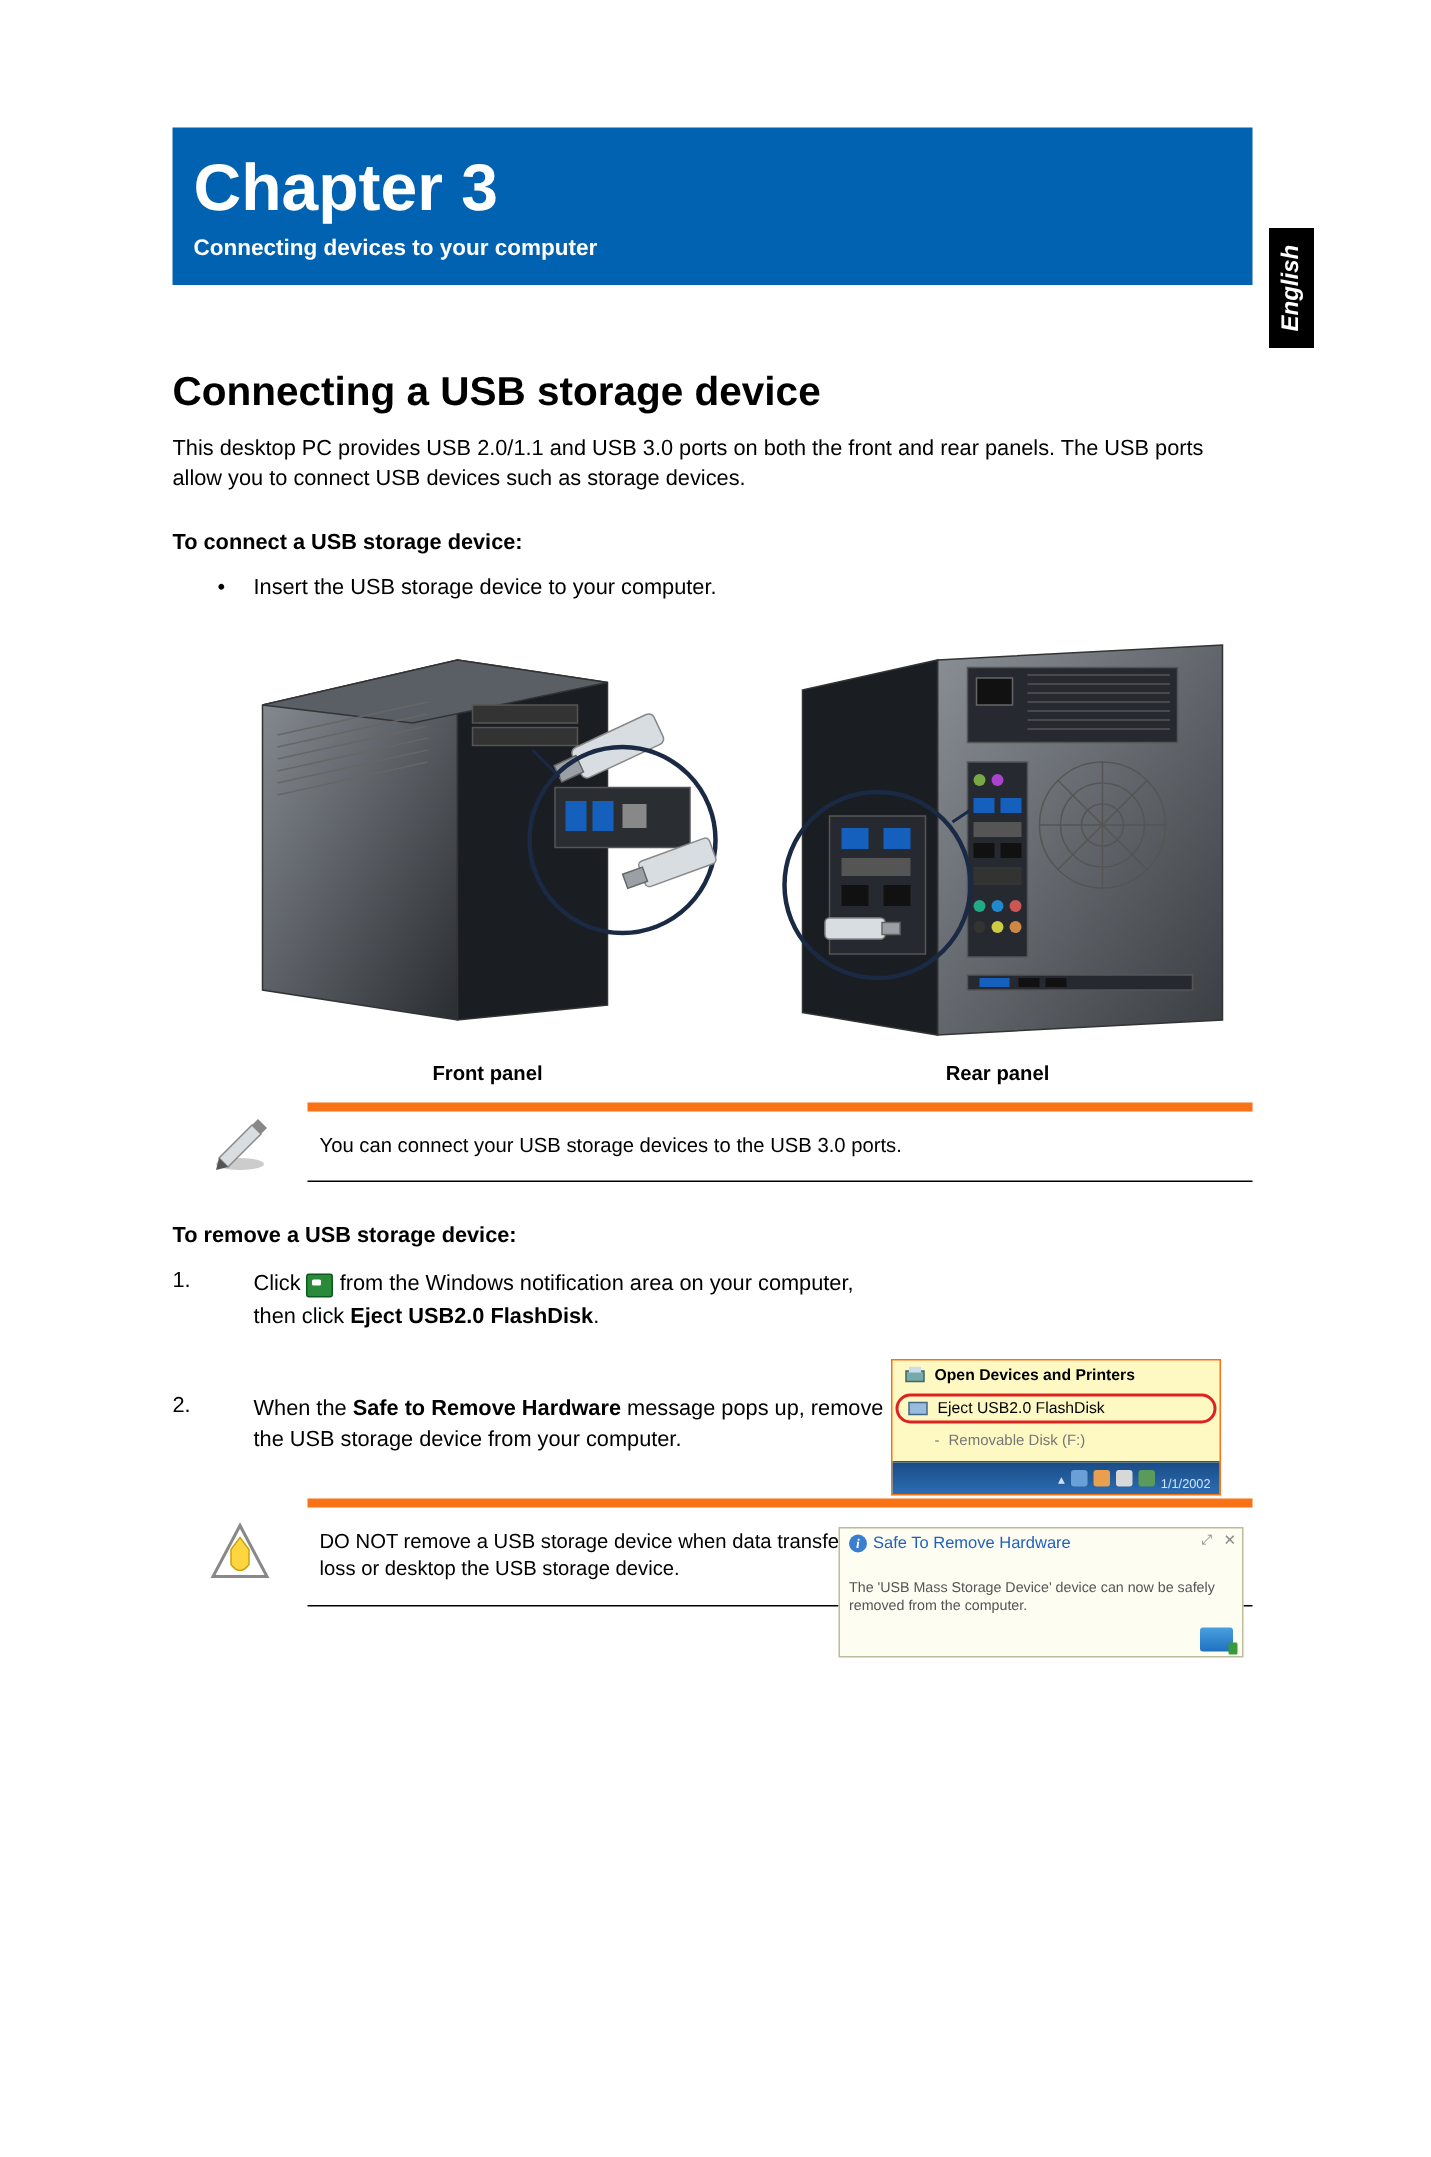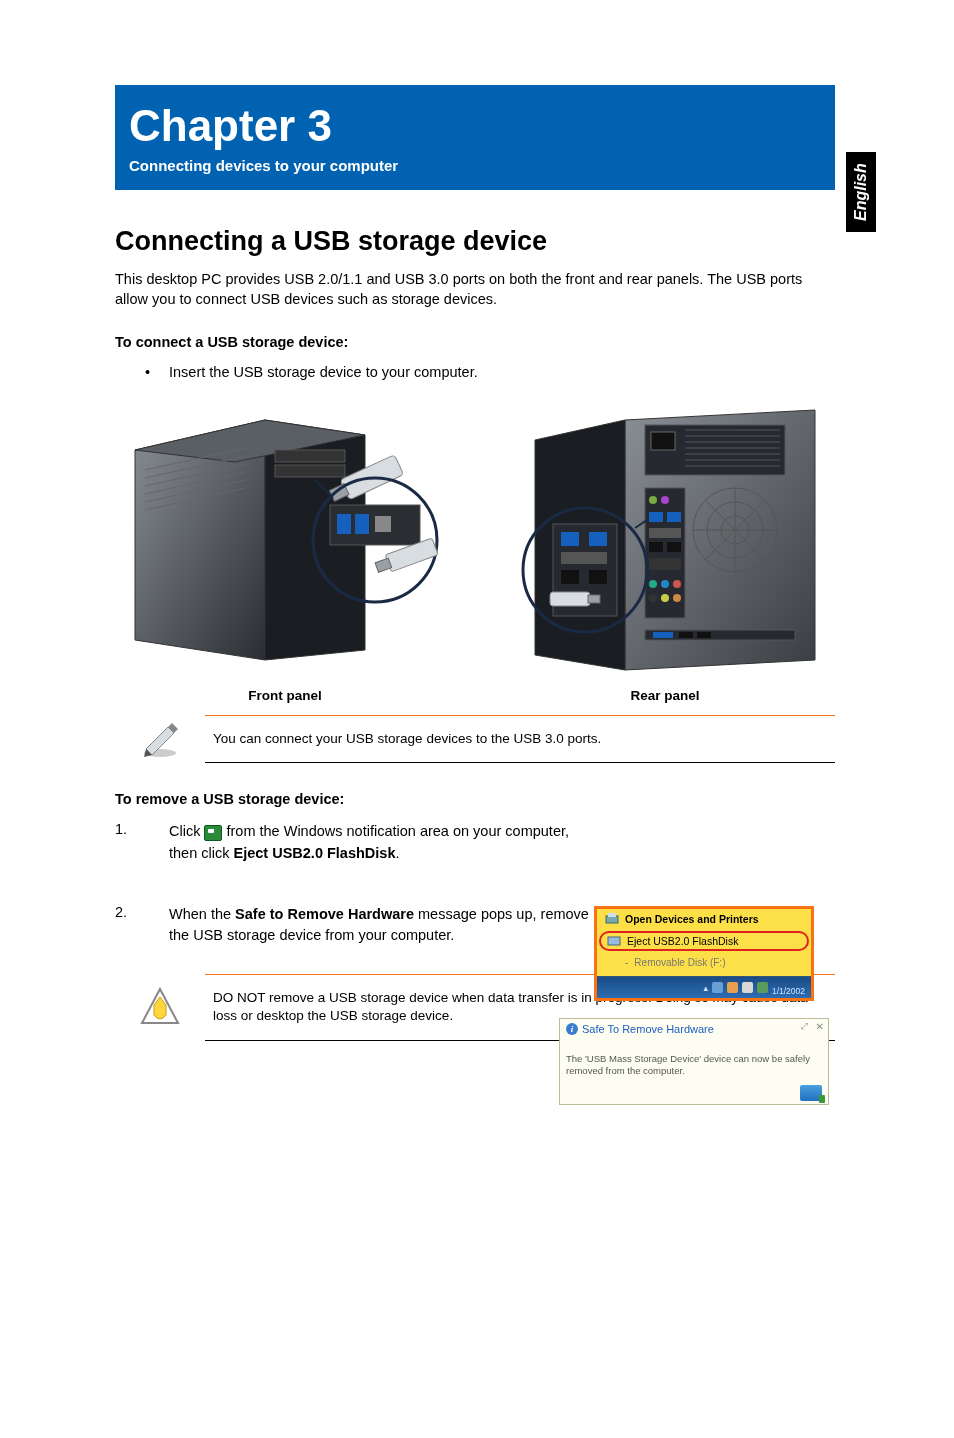--- a/index.html
+++ b/index.html
@@ -31,21 +31,21 @@
     text-align: center;
     display: flex;
     align-items: center;
     justify-content: center;
     font-style: italic;
   }
   .chapter-header {
     background: #0062b0;
     color: #fff;
     padding: 16px 20px 16px 14px;
-    margin-bottom: 36px;
+    margin-bottom: 56px;
     width: 720px;
   }
   .chapter-title {
     font-size: 44px;
     font-weight: bold;
   }
   .chapter-sub {
     font-size: 15px;
     font-weight: bold;
     margin-top: 6px;
@@ -76,21 +76,21 @@
   .numbered-row {
     display:flex;
     font-size:14.5px;
     margin-bottom: 22px;
     max-width: 480px;
   }
   .num-col { width: 54px; }
   .txt-col { flex:1; line-height:1.45; }
   .panel-figures {
     display:flex;
-    justify-content:space-between;
+    justify-content:flex-end;
     margin-bottom: 10px;
     width: 720px;
   }
   .figure {
     display:flex;
     flex-direction:column;
     align-items:center;
   }
   .comp-svg { width: 340px; height: 280px; }
   .fig-caption {
@@ -105,21 +105,21 @@
     width: 720px;
   }
   .note-icon-col {
     width: 90px;
     display:flex;
     justify-content:center;
     align-items:center;
   }
   .note-content {
     flex:1;
-    border-top:1px solid #f97316;
+    border-top:6px solid #f97316;
     border-bottom:1px solid #000;
     padding: 14px 8px;
     font-size: 13.5px;
     line-height:1.4;
   }
   .inline-icon {
     display:inline-block;
     width:18px;
     height:16px;
     background:#2a8a3a;
@@ -131,22 +131,22 @@
   .inline-icon::after {
     content:'';
     position:absolute;
     width:6px; height:4px;
     background:#fff;
     top:3px; left:3px;
     border-radius:1px;
   }
   .windows-popup {
     position:absolute;
-    border:3px solid #f97316;
-    background:#fde047;
+    border:1px solid #f97316;
+    background:#fef9c3;
     font-size:10.5px;
   }
   .popup1 {
     right:140px;
     top: 906px;
     width:220px;
   }
   .popup1 .row {
     padding:4px 8px;
     display:flex;

